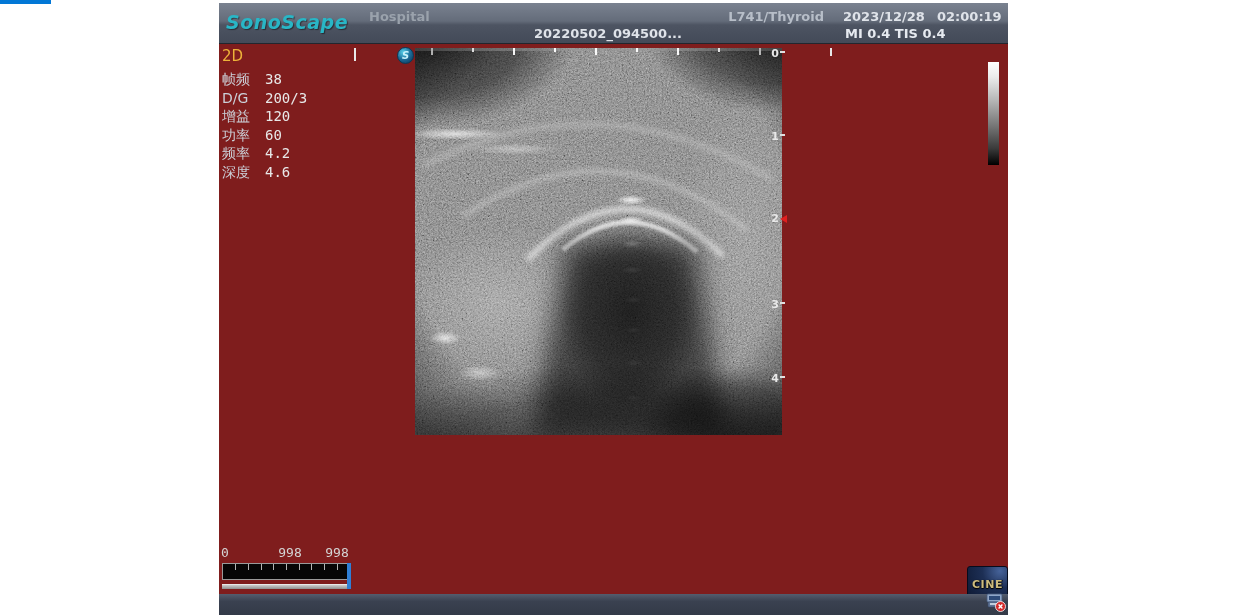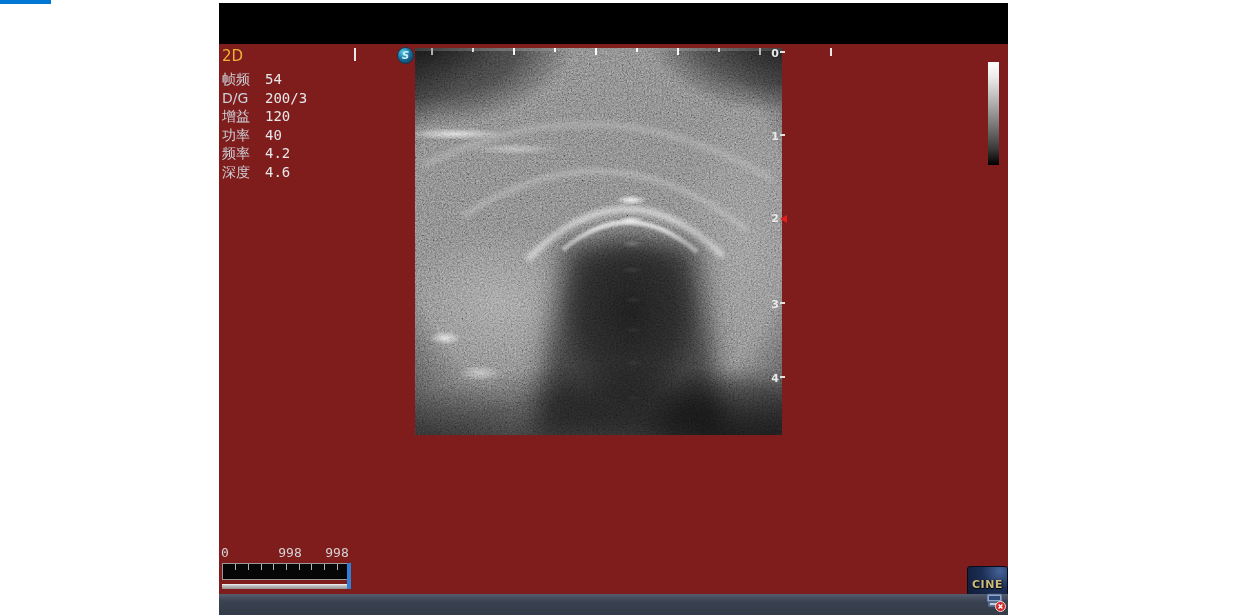--- a/index.html
+++ b/index.html
@@ -75,41 +75,50 @@
     background:linear-gradient(180deg,#545d6e 0%,#3a4150 35%,#333a48 100%);}
   .printer{position:absolute;left:767px;top:589px;width:20px;height:20px;z-index:5;}
 </style>
 </head>
 <body>
 
 <div class="accent-line"></div>
 
 <div class="app">
 
+  <div class="topbar">
+    <span class="logo">SonoScape</span>
+    <span class="hospital">Hospital</span>
+    <span class="examid">20220502_094500...</span>
+    <span class="probe">L741/Thyroid</span>
+    <span class="date">2023/12/28</span>
+    <span class="time">02:00:19</span>
+    <span class="mitis">MI 0.4 TIS 0.4</span>
+  </div>
 
   <div class="main">
 
     <div class="mode">2D</div>
 
     <div class="params">
       <div class="prow">
         <span class="plabel">帧频</span>
-        <span class="pval">54</span>
+        <span class="pval">38</span>
       </div>
       <div class="prow">
         <span class="plabel">D/G</span>
         <span class="pval">200/3</span>
       </div>
       <div class="prow">
         <span class="plabel">增益</span>
         <span class="pval">120</span>
       </div>
       <div class="prow">
         <span class="plabel">功率</span>
-        <span class="pval">40</span>
+        <span class="pval">60</span>
       </div>
       <div class="prow">
         <span class="plabel">频率</span>
         <span class="pval">4.2</span>
       </div>
       <div class="prow">
         <span class="plabel">深度</span>
         <span class="pval">4.6</span>
       </div>
     </div>

